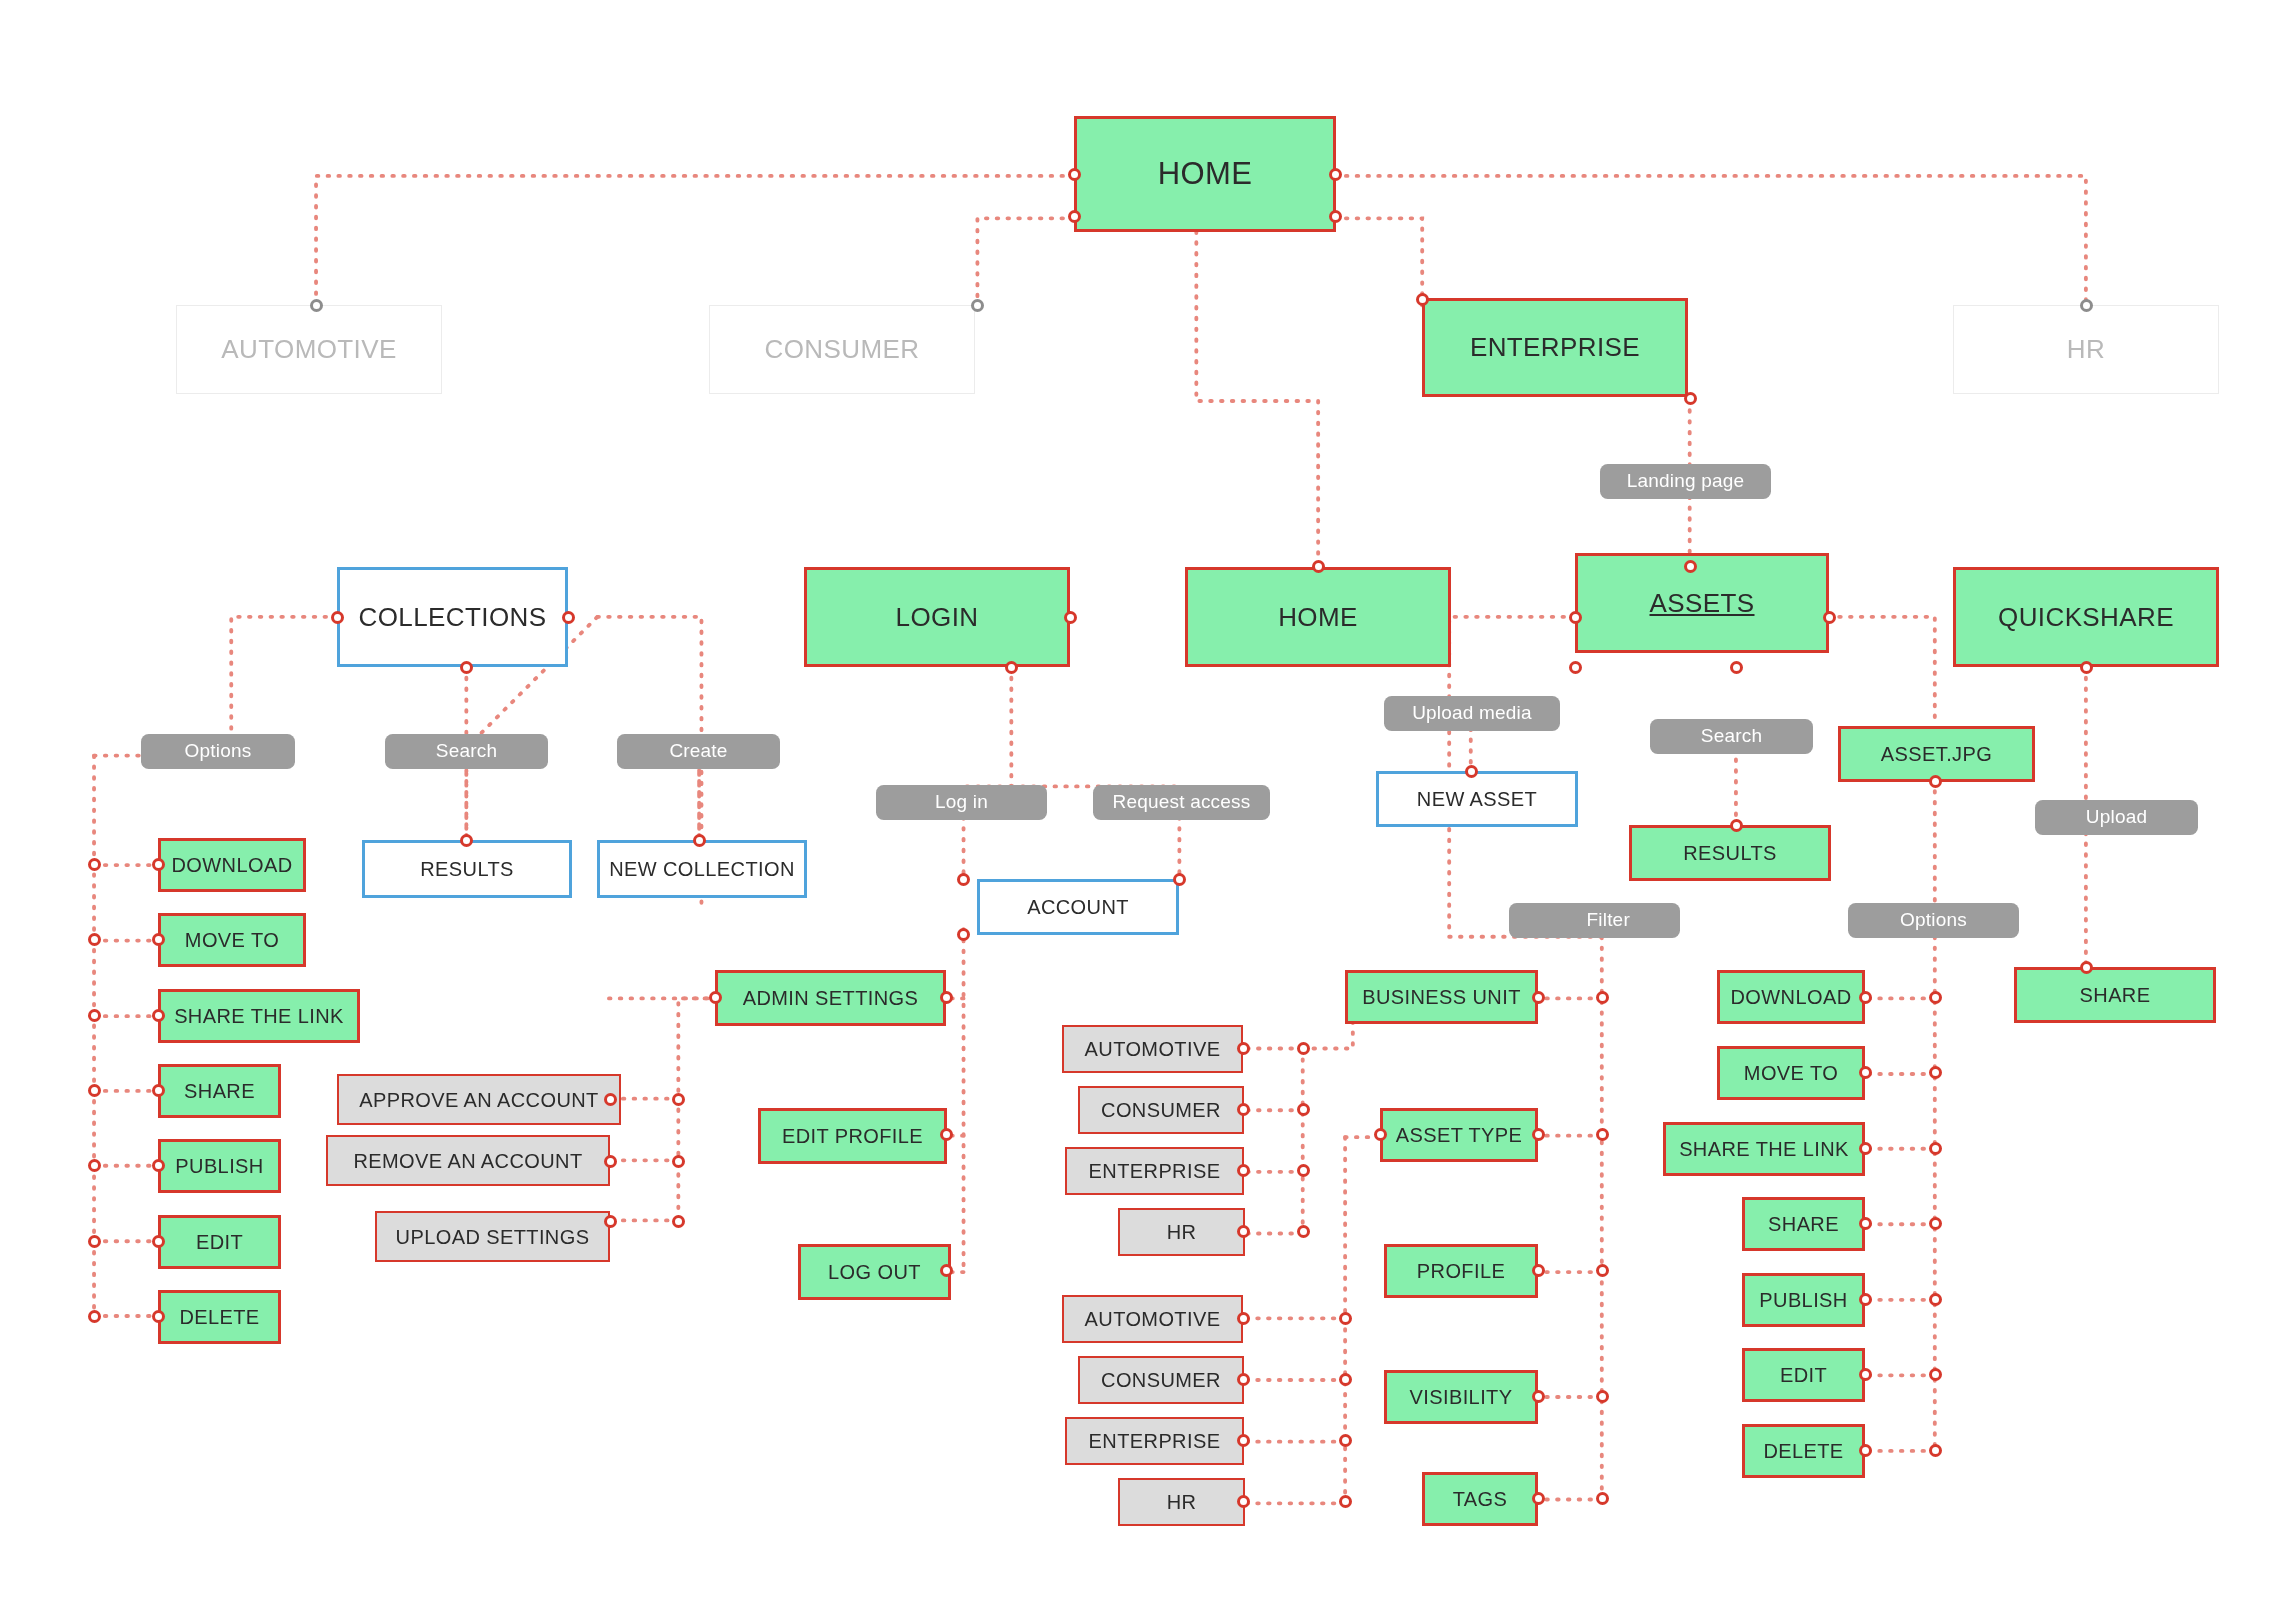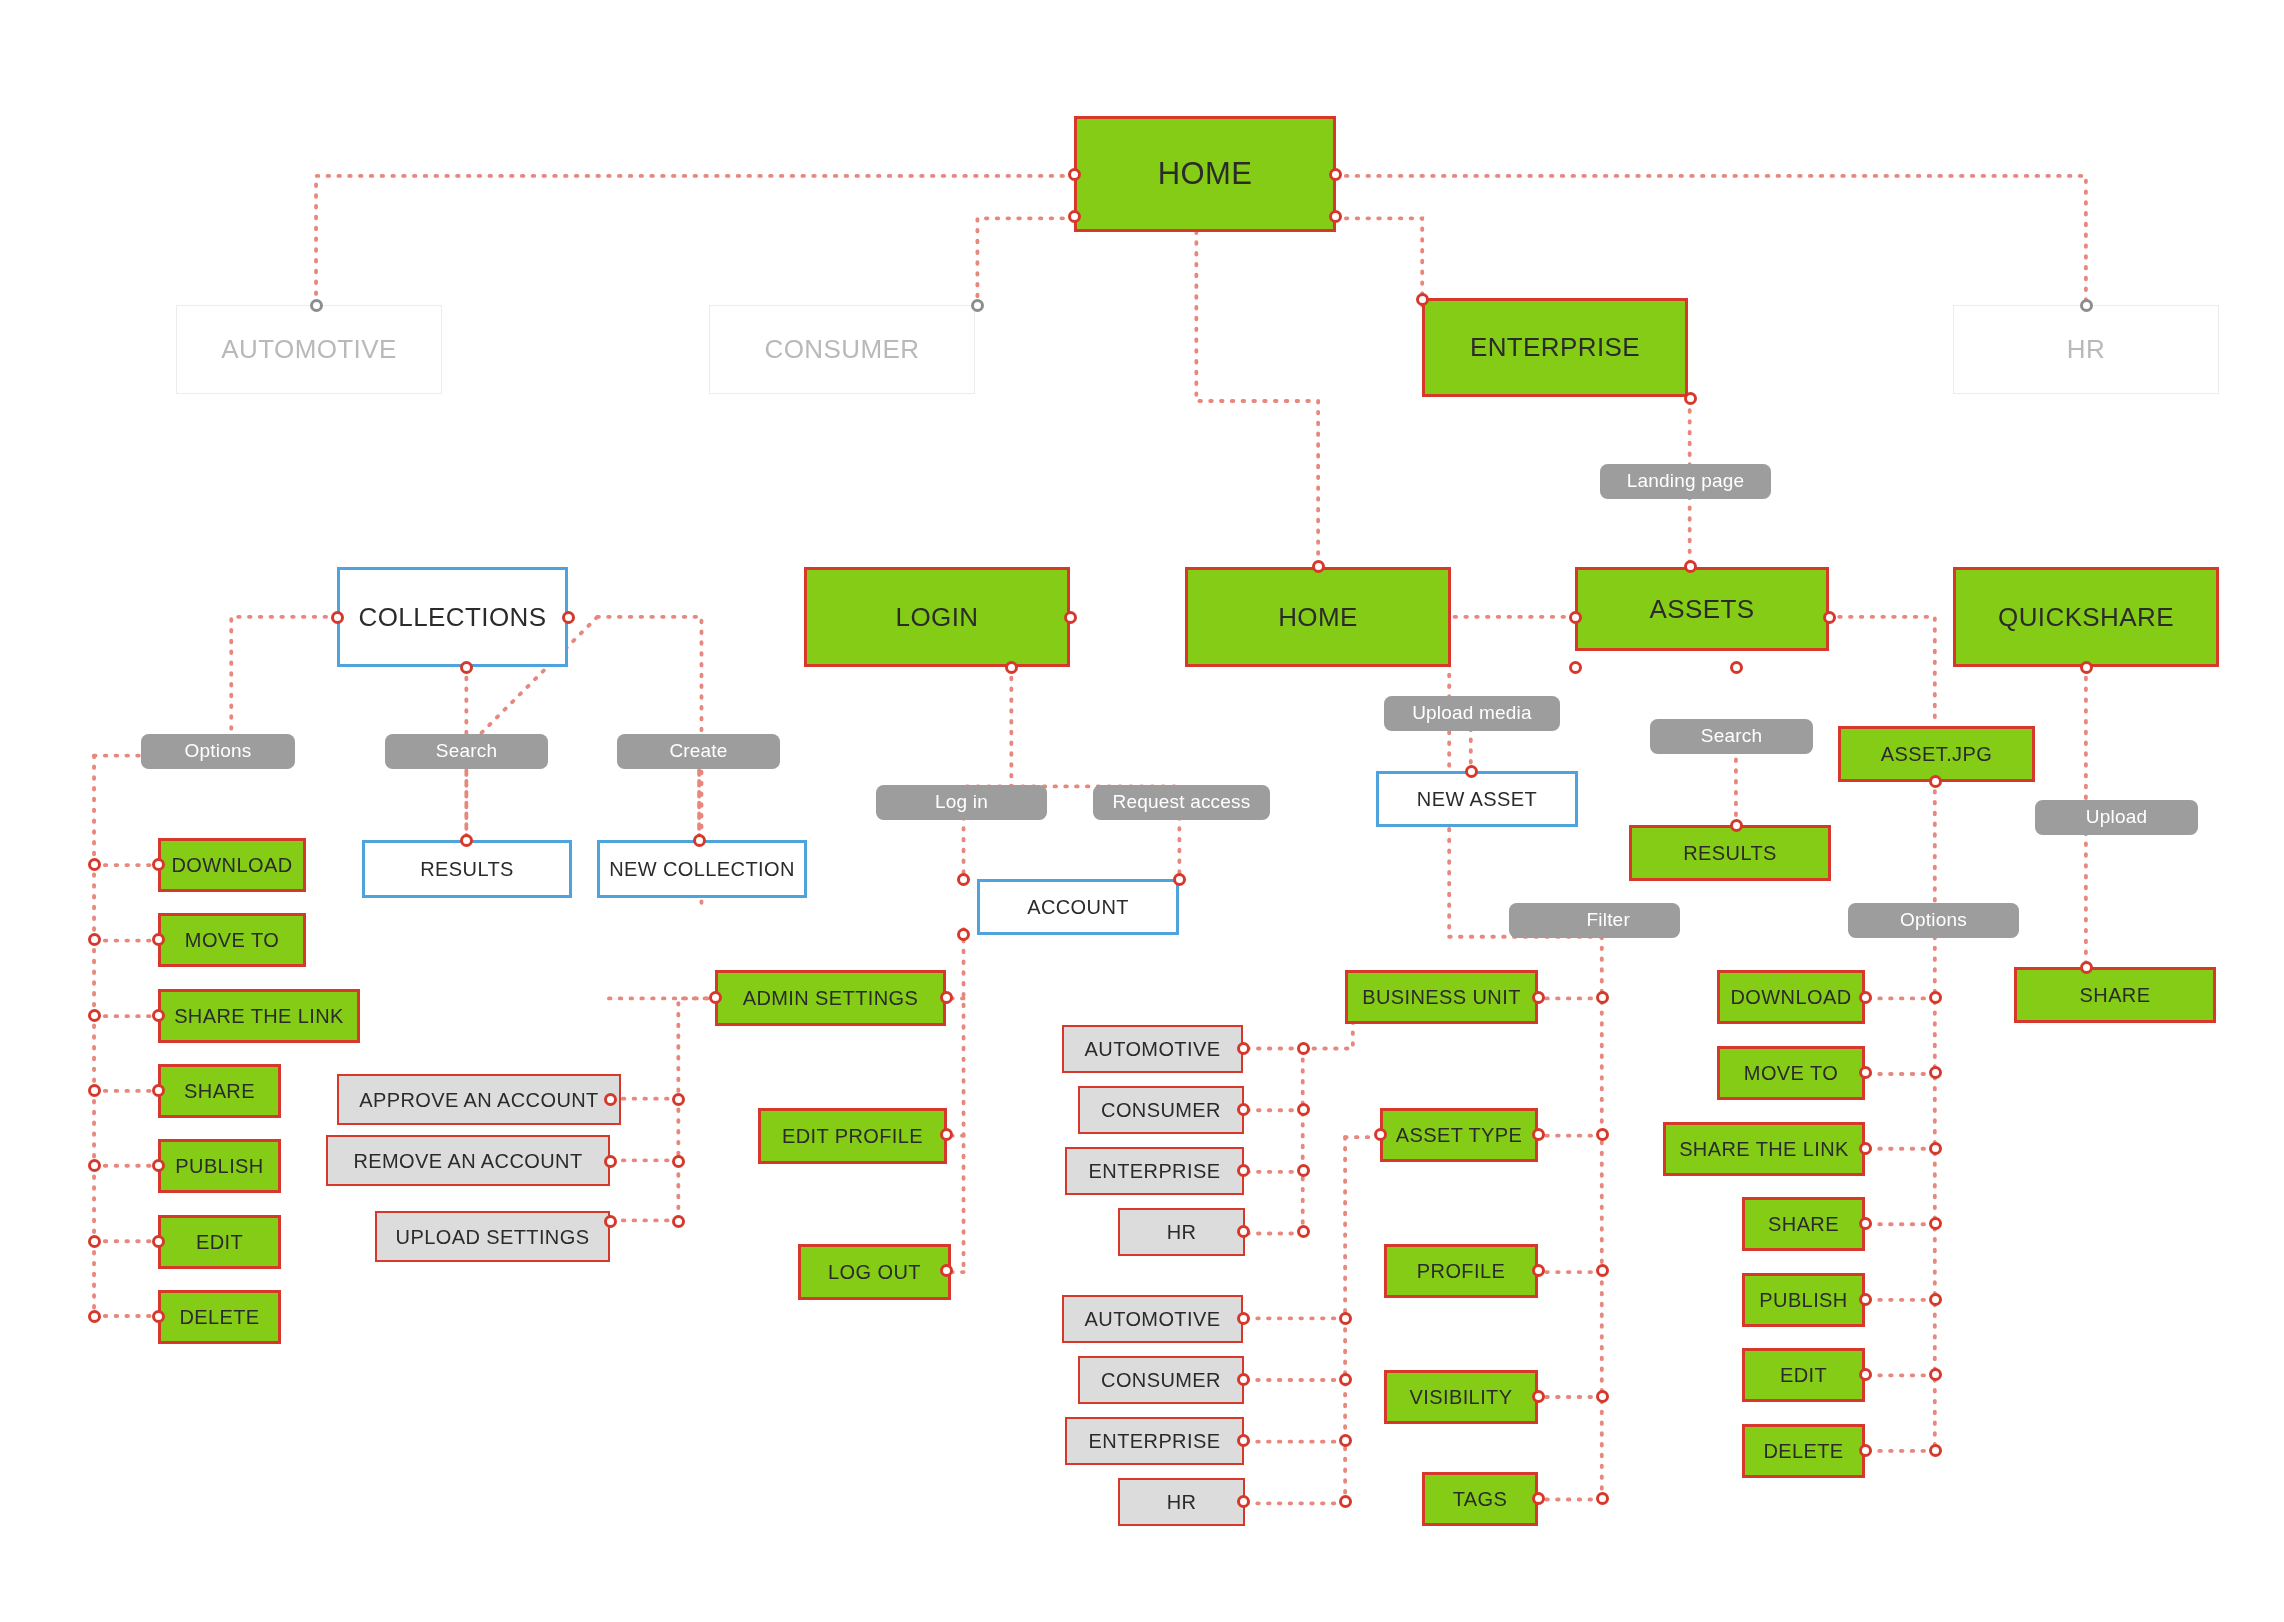--- a/index.html
+++ b/index.html
@@ -15,21 +15,21 @@
     position:absolute;
     display:flex; align-items:center; justify-content:center;
     text-align:center;
     background:#ffffff;
     letter-spacing:0.4px;
     color:#2b2b2b;
     line-height:1.1;
     padding:1.5px 4.6px;
   }
   
-  .v-red    { border:3.9px solid #d6382b; background:#84cc16; }
+  .v-red    { border:3.9px solid #d6382b; background:#86efac; }
   .v-blue   { border:3.1px solid #4fa3dc; background:#ffffff; }
   .v-ghost  { border:1.5px solid #ececec; background:#ffffff; color:#b9b9b9; }
   .v-redfill{ border:2.3px solid #d6382b; background:#dcdcdc; }
   .v-pill   {
     background:#9d9d9d; color:#ffffff; border:none;
     border-radius:7.7px; letter-spacing:0.2px;
   }
 
   .sz-l1 { font-size:31px; }
   .sz-l2 { font-size:26px; }
@@ -197,21 +197,21 @@
     <span>LOGIN</span>
   </div>
   <div class="dot" style="left:1064px; top:611px;"></div>
   <div class="dot" style="left:1005px; top:661px;"></div>
 
   <div class="node v-red sz-l2" style="left:1185px; top:567px; width:266px; height:100px;">
     <span>HOME</span>
   </div>
   <div class="dot" style="left:1312px; top:560px;"></div>
 
-  <div class="node v-red sz-l2" style="left:1575px; top:567px; width:254px; height:84px;">
+  <div class="node v-red sz-l2" style="left:1575px; top:553px; width:254px; height:100px;text-decoration:underline;">
     <span>ASSETS</span>
   </div>
   <div class="dot" style="left:1684px; top:560px;"></div>
   <div class="dot" style="left:1569px; top:611px;"></div>
   <div class="dot" style="left:1823px; top:611px;"></div>
   <div class="dot" style="left:1569px; top:661px;"></div>
   <div class="dot" style="left:1730px; top:661px;"></div>
 
   <div class="node v-red sz-l2" style="left:1953px; top:567px; width:266px; height:100px;">
     <span>QUICKSHARE</span>

